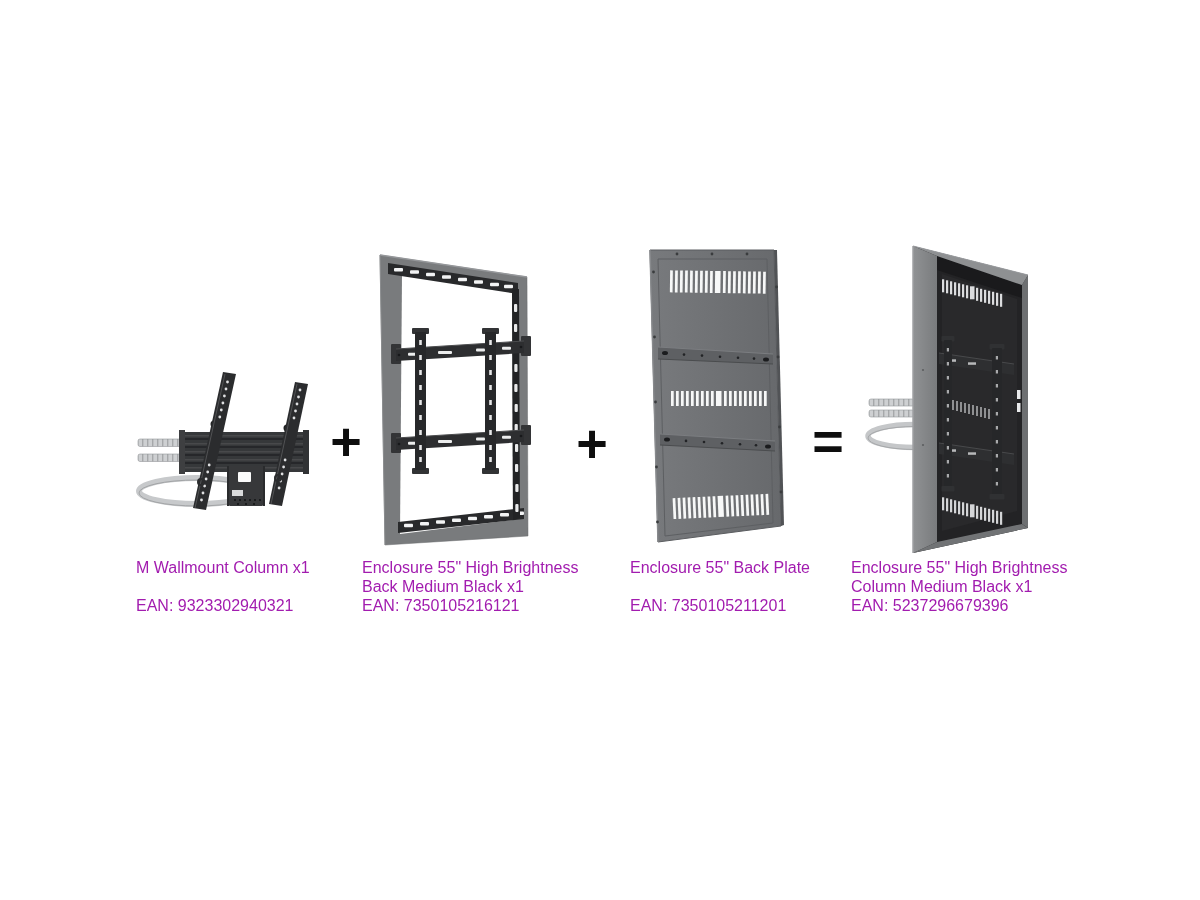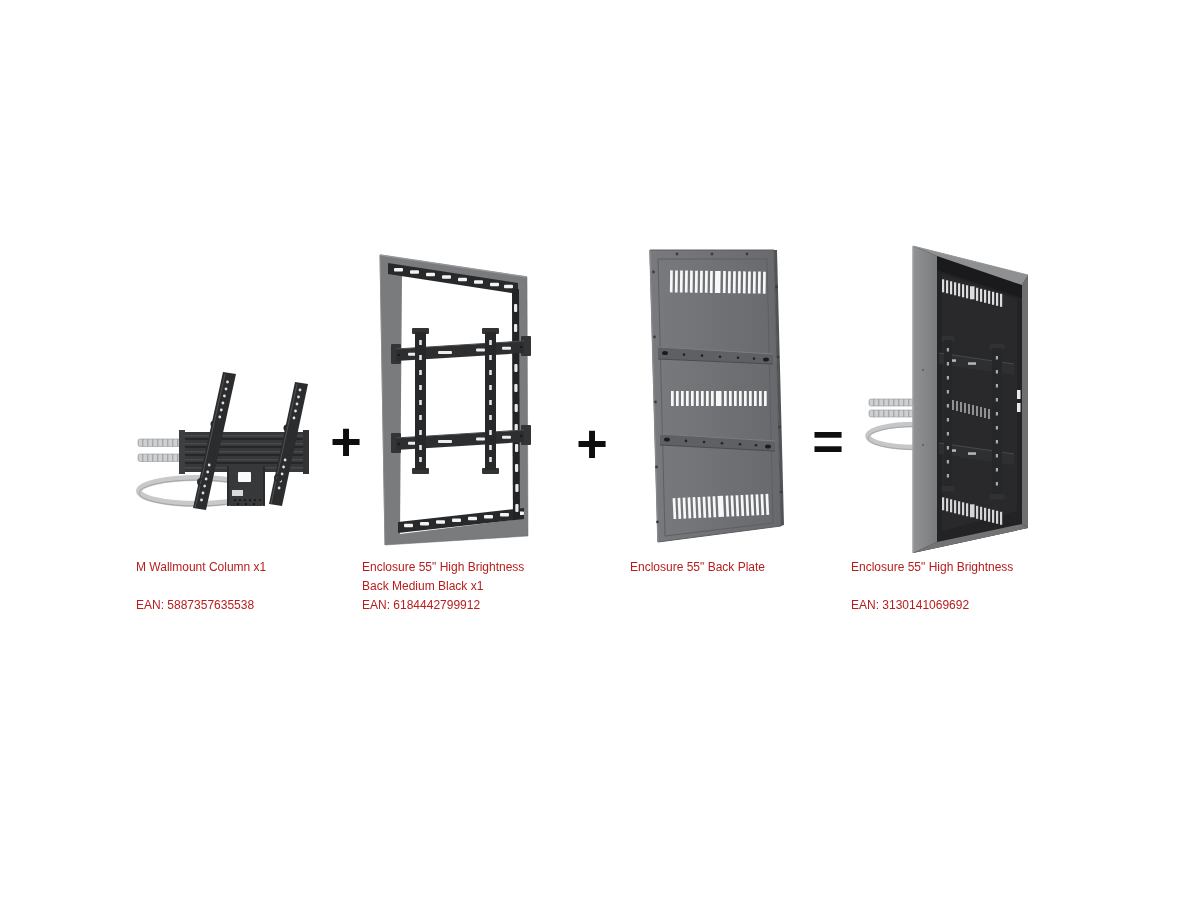--- a/index.html
+++ b/index.html
@@ -3,21 +3,21 @@
 <meta charset="utf-8">
 <style>
   html,body{margin:0;padding:0;background:#ffffff;}
   .canvas{position:relative;width:1200px;height:900px;background:#ffffff;overflow:hidden;
           font-family:"Liberation Sans", sans-serif;}
   .figure{position:absolute;}
   .figure svg{display:block;width:100%;height:100%;}
   .operator{position:absolute;display:flex;align-items:center;justify-content:center;
             font-weight:700;font-size:54px;color:#0e0e0e;line-height:1;
             font-family:"Liberation Sans", sans-serif;}
-  .caption{position:absolute;width:240px;color:#b91c1c;font-size:12px;line-height:19px;}
+  .caption{position:absolute;width:240px;color:#a21caf;font-size:16px;line-height:19px;}
   .cap-title{height:38px;}
   .cap-ean{margin-top:0px;}
 </style>
 </head>
 <body>
 
 <div class="canvas">
 
   <svg width="0" height="0" style="position:absolute" aria-hidden="true">
     <defs>
@@ -461,37 +461,39 @@
       <polygon points="57,6 172,35 166,45 81,16" fill="#8e9092"></polygon>
       <polyline points="57,6 172,35" stroke="#9b9da0" stroke-width="1" fill="none"></polyline>
     </svg>
   </div>
 
   <div class="caption" style="left:136px;top:558px">
     <div class="cap-title">
       <div>M Wallmount Column x1</div>
       <div></div>
     </div>
-    <div class="cap-ean">EAN: 5887357635538</div>
+    <div class="cap-ean">EAN: 9323302940321</div>
   </div>
 
   <div class="caption" style="left:362px;top:558px">
     <div class="cap-title">
       <div>Enclosure 55" High Brightness</div>
       <div>Back Medium Black x1</div>
     </div>
-    <div class="cap-ean">EAN: 6184442799912</div>
+    <div class="cap-ean">EAN: 7350105216121</div>
   </div>
 
   <div class="caption" style="left:630px;top:558px">
     <div class="cap-title">
       <div>Enclosure 55" Back Plate</div>
     </div>
+    <div class="cap-ean">EAN: 7350105211201</div>
   </div>
 
   <div class="caption" style="left:851px;top:558px">
     <div class="cap-title">
       <div>Enclosure 55" High Brightness</div>
+      <div>Column Medium Black x1</div>
     </div>
-    <div class="cap-ean">EAN: 3130141069692</div>
+    <div class="cap-ean">EAN: 5237296679396</div>
   </div>
 
 </div>
 
 </body></html>

